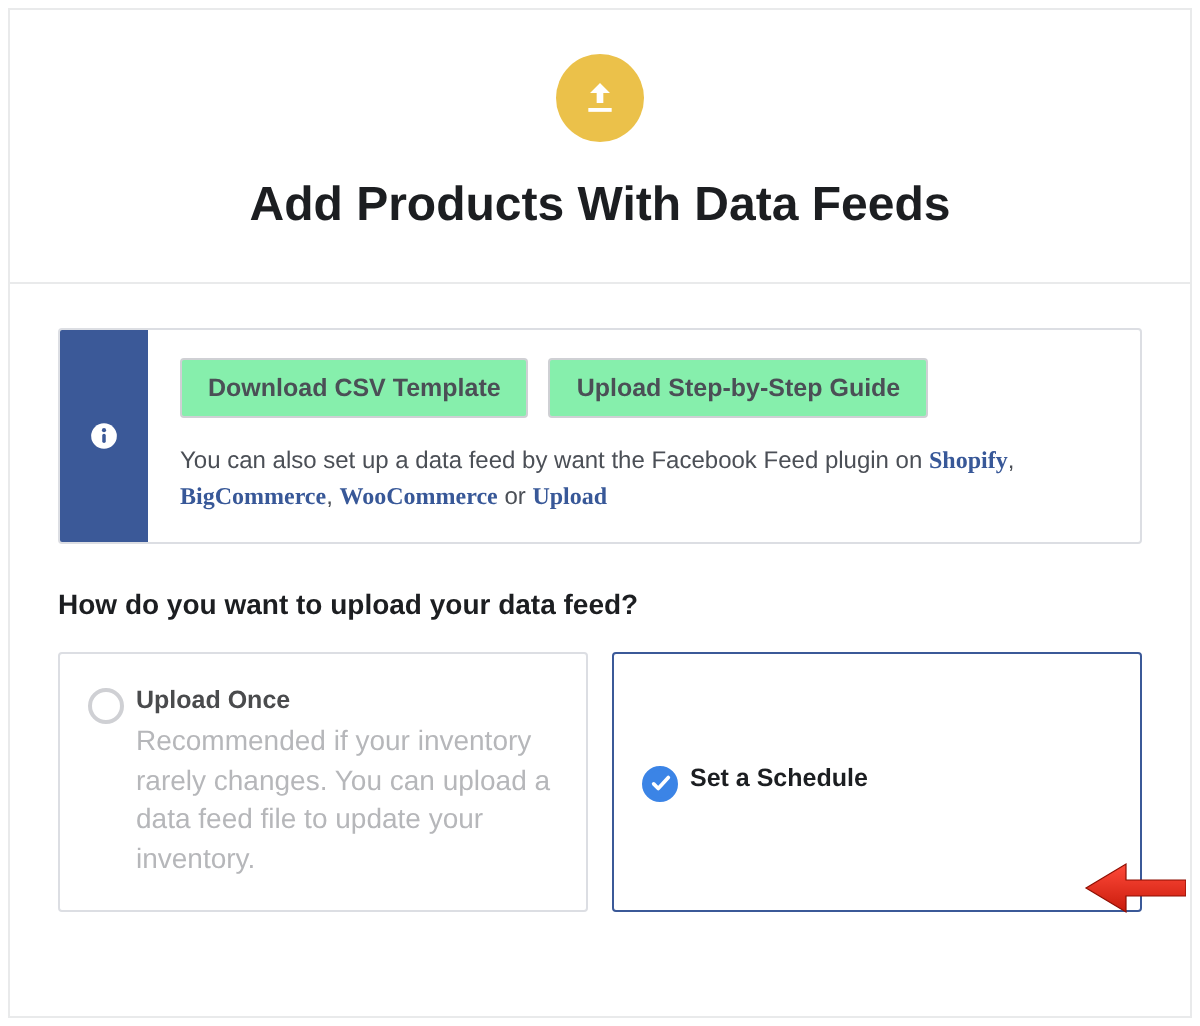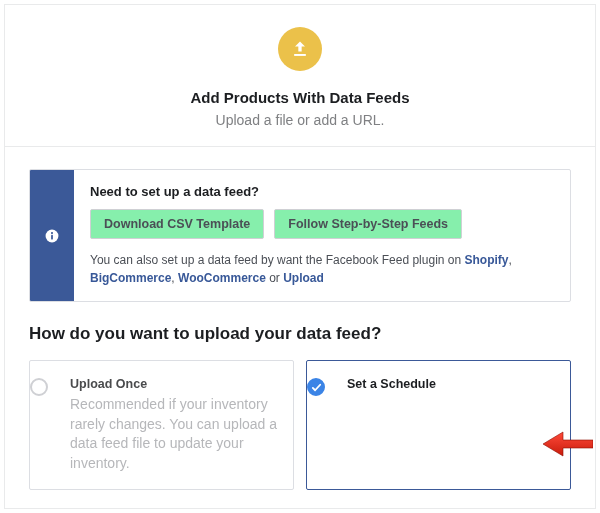--- a/index.html
+++ b/index.html
@@ -28,21 +28,21 @@
     width: 44px;
     height: 44px;
     border-radius: 50%;
     background: #ebc14a;
     display: inline-flex;
     align-items: center;
     justify-content: center;
     margin-bottom: 18px;
   }
   .title {
-    font-size: 15px;
+    font-size: 24px;
     font-weight: 700;
     color: #1c1e21;
     margin-bottom: 6px;
   }
   .subtitle {
     font-size: 14px;
     color: #7f8083;
     font-weight: 400;
   }
   .content {
@@ -91,42 +91,44 @@
   }
   .tip-help {
     font-size: 12px;
     color: #4b4f56;
     line-height: 1.5;
   }
   .tip-help .link {
     color: #385898;
     font-weight: 700;
     cursor: pointer;
+    font-family: Liberation Serif, serif;
   }
   .question {
-    font-size: 17px;
+    font-size: 14px;
     font-weight: 700;
     color: #1c1e21;
     margin-bottom: 16px;
   }
   .options {
     display: flex;
     gap: 12px;
   }
   .option {
     flex: 1;
     border: 1px solid #dcdee3;
     border-radius: 2px;
-    padding: 16px 14px 16px 0;
-    display: flex;
-    gap: 22px;
+    padding: 16px 14px 16px 14px;
+    display: flex;
+    gap: 6px;
     cursor: pointer;
   }
   .option.selected {
     border: 1px solid #3b5998;
+    align-items: center;
   }
   .radio {
     width: 18px;
     height: 18px;
     border-radius: 50%;
     border: 2px solid #cfd0d4;
     flex-shrink: 0;
     display: flex;
     align-items: center;
     justify-content: center;
@@ -166,38 +168,36 @@
 <div class="panel">
 
   <div class="header">
     <div class="icon-circle">
       <svg width="20" height="20" viewBox="0 0 24 24" fill="white">
         <path d="M12 3l6 6h-4v6h-4V9H6l6-6z"></path>
         <rect x="5" y="18" width="14" height="2.3"></rect>
       </svg>
     </div>
     <div class="title">Add Products With Data Feeds</div>
-    <div class="subtitle">Upload a file or add a URL.</div>
   </div>
 
   <div class="content">
 
     <div class="tip-box">
       <div class="tip-accent">
         <svg width="14" height="14" viewBox="0 0 24 24" fill="white">
           <circle cx="12" cy="12" r="11" fill="white"></circle>
           <circle cx="12" cy="7" r="1.8" fill="#3b5998"></circle>
           <rect x="10.5" y="10" width="3" height="8" rx="1.5" fill="#3b5998"></rect>
         </svg>
       </div>
       <div class="tip-body">
-        <div class="tip-title">Need to set up a data feed?</div>
         <div class="btn-row">
           <button class="btn">Download CSV Template</button>
-          <button class="btn">Follow Step-by-Step Feeds</button>
+          <button class="btn">Upload Step-by-Step Guide</button>
         </div>
         <div class="tip-help">
           <span>You can also set up a data feed by want the Facebook Feed plugin on </span><span class="link">Shopify</span><span>, </span><span class="link">BigCommerce</span><span>, </span><span class="link">WooCommerce</span><span> or </span><span class="link">Upload</span>
         </div>
       </div>
     </div>
 
     <div class="question">How do you want to upload your data feed?</div>
 
     <div class="options">

